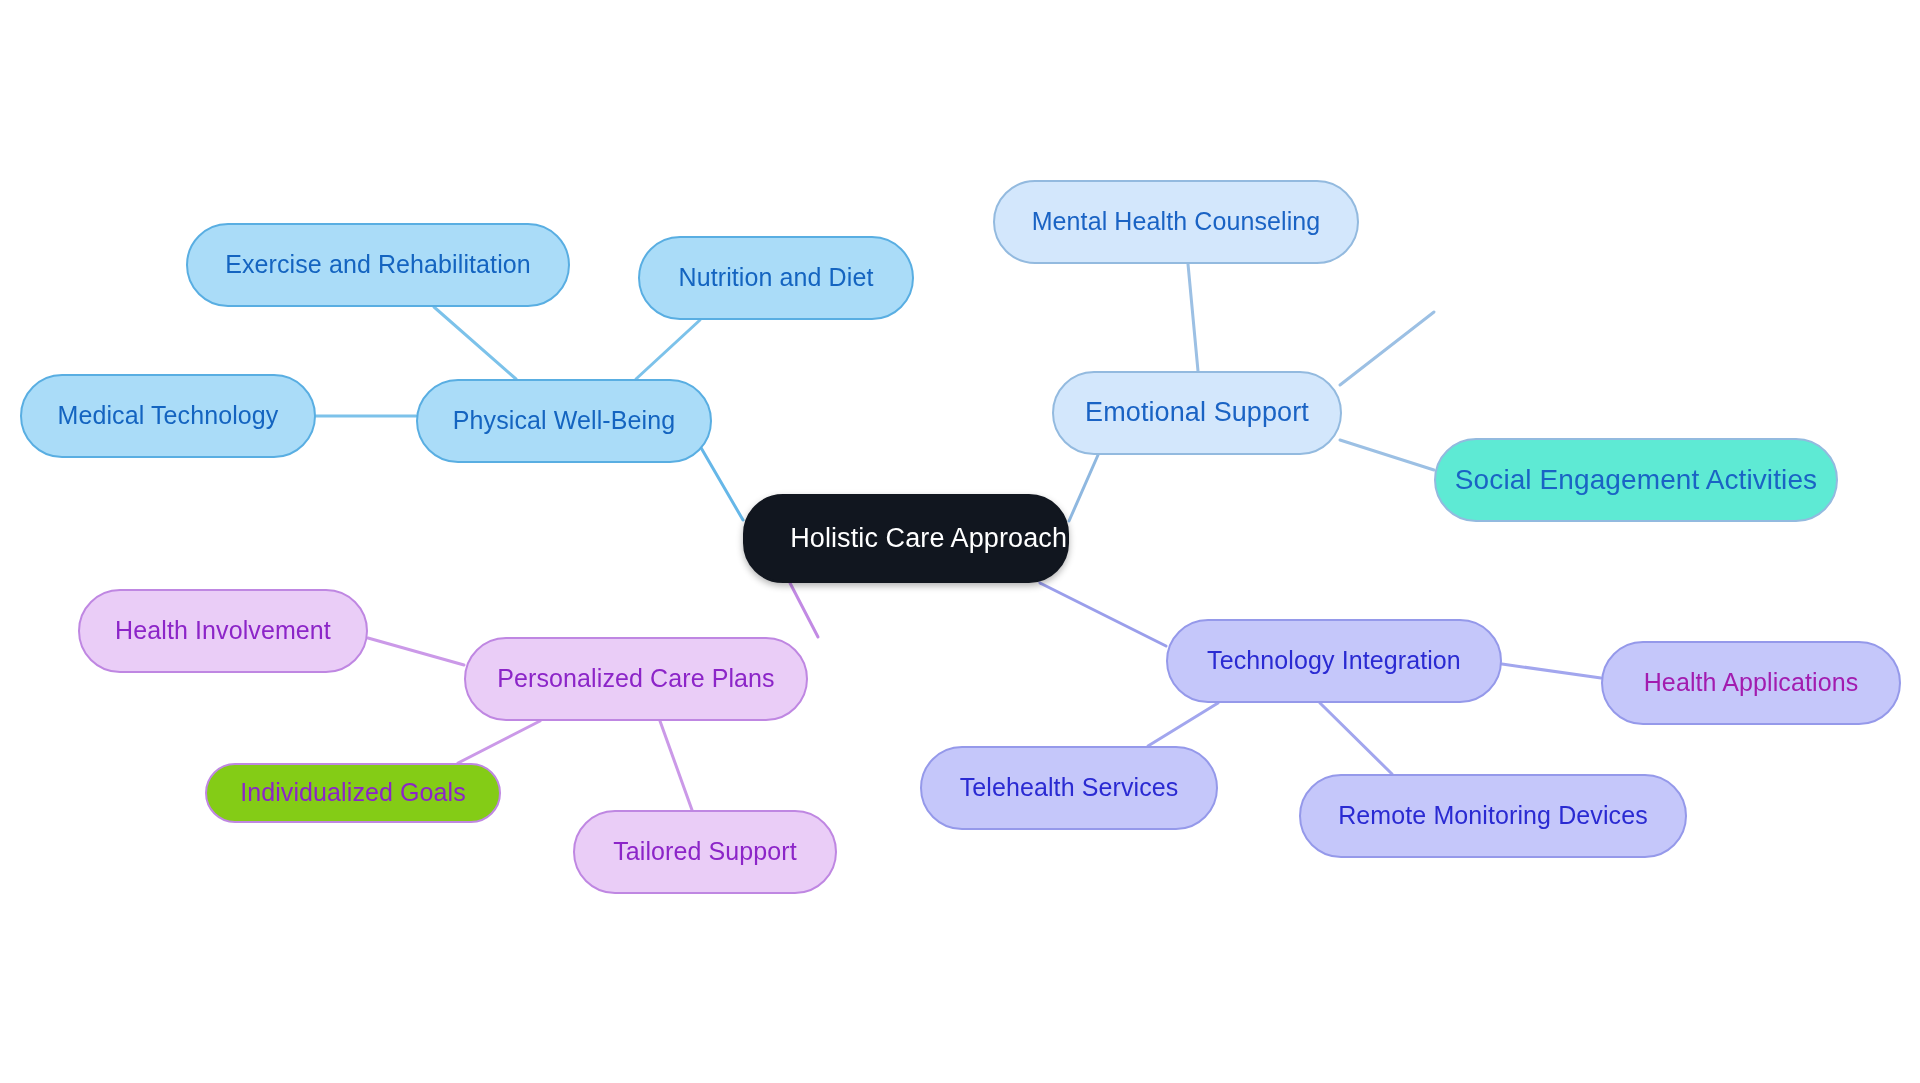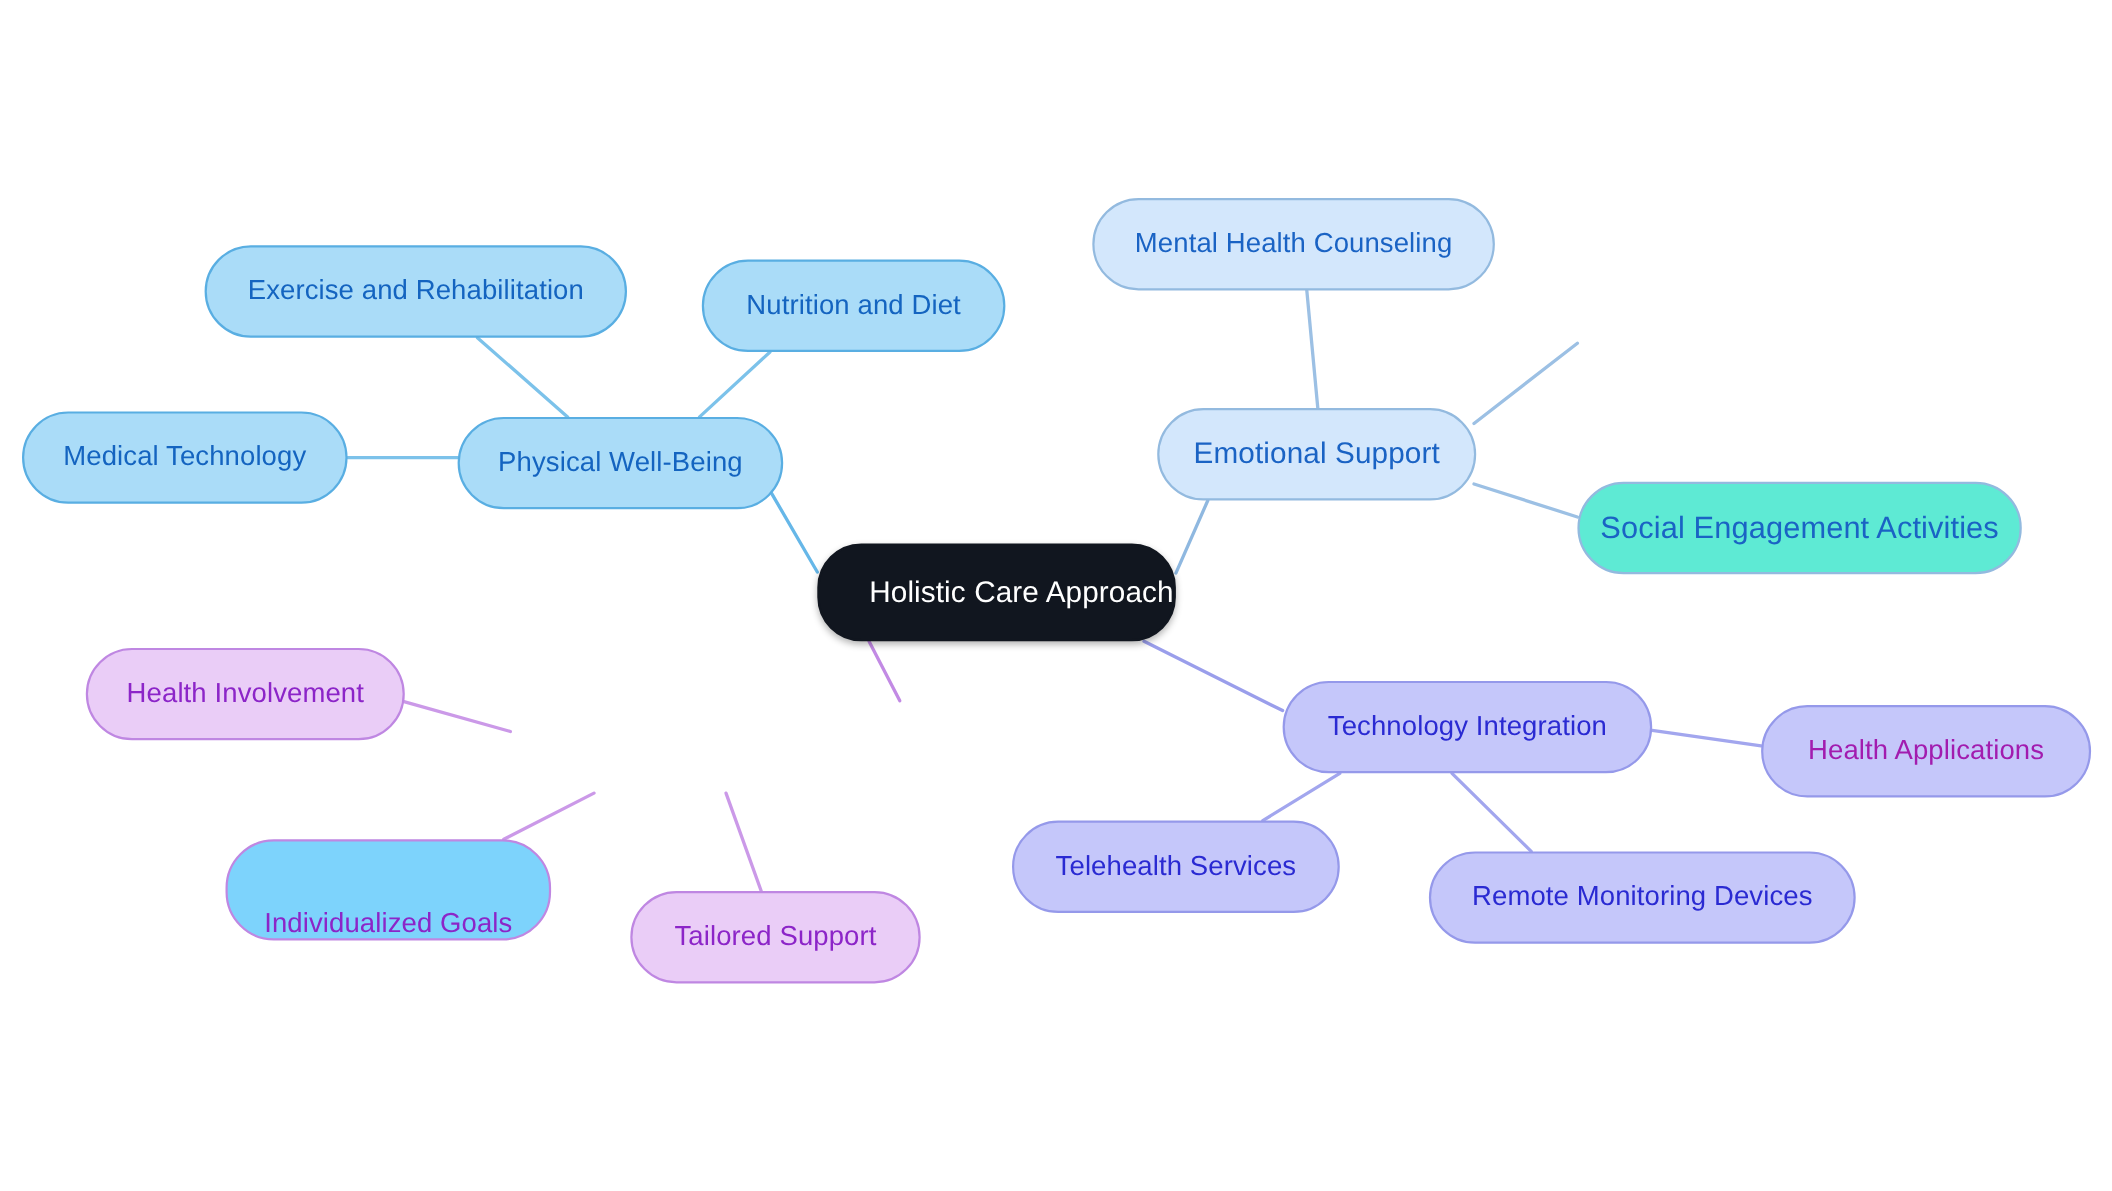--- a/index.html
+++ b/index.html
@@ -96,24 +96,27 @@
     </div>
     <div class="node emotional" style="background: rgb(211, 231, 252); border-color: rgb(147, 186, 223); color: rgb(26, 99, 196); font-size: 27px; left: 1052px; top: 371px; width: 290px; height: 84px;">
       <span>Emotional Support</span>
     </div>
     <div class="node emotional-leaf" style="background: rgb(211, 231, 252); border-color: rgb(147, 186, 223); color: rgb(26, 99, 196); font-size: 25px; left: 993px; top: 180px; width: 366px; height: 84px;">
       <span>Mental Health Counseling</span>
     </div>
     <div class="node emotional-leaf" style="background: #5eead4; border-color: rgb(147, 186, 223); color: rgb(26, 99, 196); font-size: 28px; left: 1434px; top: 438px; width: 404px; height: 84px;">
       <span>Social Engagement Activities</span>
     </div>
+    <div class="node personalized" style="background: rgb(234, 205, 247); border-color: rgb(191, 135, 226); color: rgb(140, 37, 200); font-size: 25px; left: 464px; top: 637px; width: 344px; height: 84px;">
+      <span>Personalized Care Plans</span>
+    </div>
     <div class="node personalized-leaf" style="background: rgb(234, 205, 247); border-color: rgb(191, 135, 226); color: rgb(140, 37, 200); font-size: 25px; left: 78px; top: 589px; width: 290px; height: 84px;">
       <span>Health Involvement</span>
     </div>
-    <div class="node personalized-leaf" style="background: #7dd3fc; border-color: rgb(191, 135, 226); color: rgb(140, 37, 200); font-size: 25px; left: 205px; top: 763px; width: 296px; height: 92px; align-items: flex-end;">
+    <div class="node personalized-leaf" style="background: #84cc16; border-color: rgb(191, 135, 226); color: rgb(140, 37, 200); font-size: 25px; left: 205px; top: 763px; width: 296px; height: 60px;">
       <span>Individualized Goals</span>
     </div>
     <div class="node personalized-leaf" style="background: rgb(234, 205, 247); border-color: rgb(191, 135, 226); color: rgb(140, 37, 200); font-size: 25px; left: 573px; top: 810px; width: 264px; height: 84px;">
       <span>Tailored Support</span>
     </div>
     <div class="node technology" style="background: rgb(197, 199, 250); border-color: rgb(149, 153, 234); color: rgb(42, 42, 210); font-size: 25px; left: 1166px; top: 619px; width: 336px; height: 84px;">
       <span>Technology Integration</span>
     </div>
     <div class="node technology-leaf" style="background: rgb(197, 199, 250); border-color: rgb(149, 153, 234); color: rgb(42, 42, 210); font-size: 25px; left: 920px; top: 746px; width: 298px; height: 84px;">
       <span>Telehealth Services</span>

